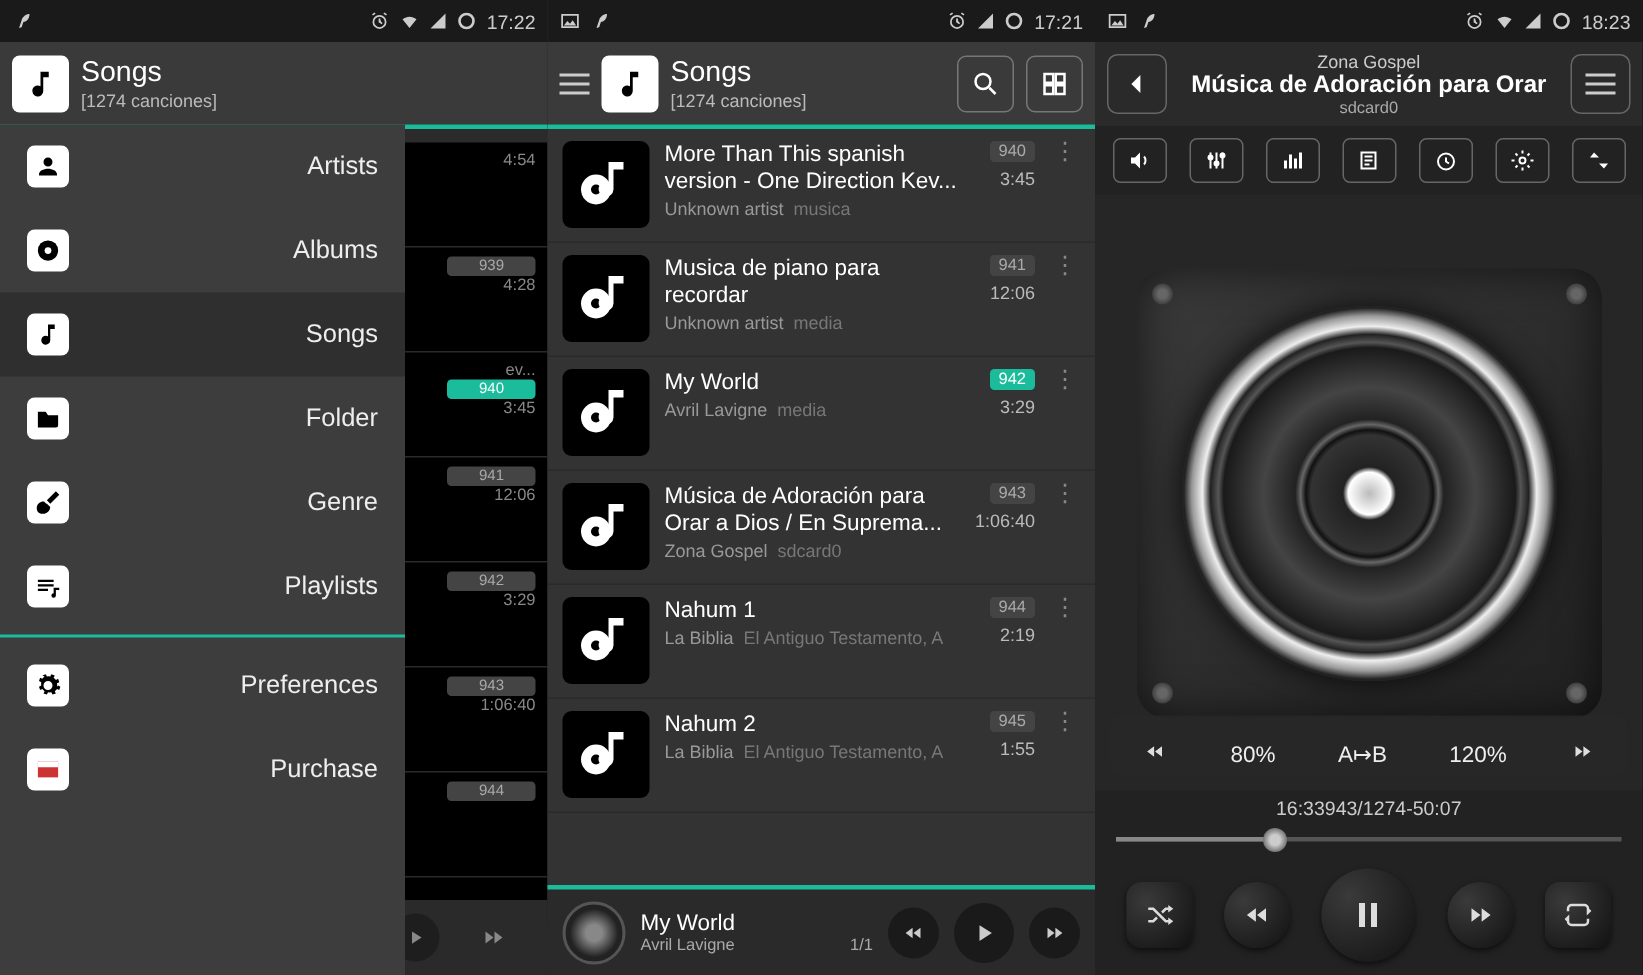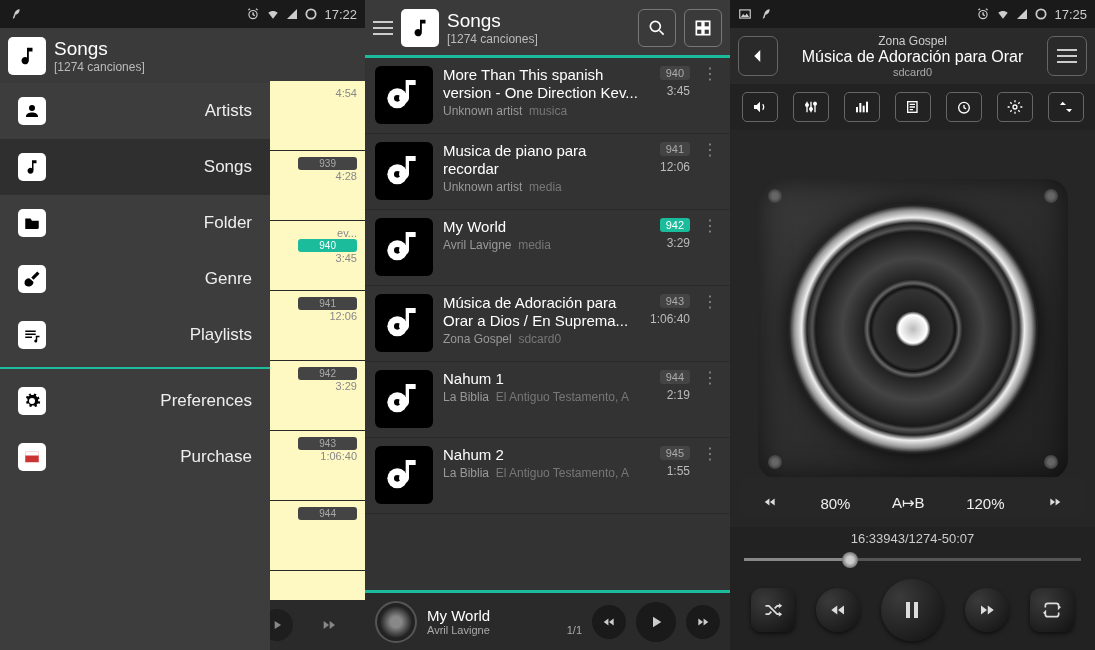--- a/index.html
+++ b/index.html
@@ -17,21 +17,21 @@
 .hdr-title { font-size:19px; font-weight:300; }
 .hdr-sub { font-size:12px; color:#bbb; }
 .hdr-btn { width:38px; height:38px; border:1px solid #777; border-radius:6px; display:flex; align-items:center; justify-content:center; cursor:pointer; }
 .teal-line { height:3px; background:#1abc9c; }
 
 .drawer { width:270px; background:#3d3d3d; height:100%; position:absolute; top:83px; left:0; z-index:5; }
 .drawer-item { height:56px; display:flex; align-items:center; gap:18px; padding:0 18px; color:#eee; font-size:17px; font-weight:300; cursor:pointer;justify-content:space-between; }
 .drawer-item.sel { background:#2f2f2f; }
 .drawer-item .dicon { width:28px; height:28px; background:#fff; border-radius:5px; display:flex; align-items:center; justify-content:center; }
 .drawer-sep { height:2px; background:#1abc9c; margin:4px 0; }
-.bg-col { position:absolute; right:0; top:81px; width:95px; height:520px; background:#fef9c3; overflow:hidden;margin-left:36px; }
+.bg-col { position:absolute; right:0; top:95px; width:95px; height:520px; background:#000000; overflow:hidden;margin-left:36px; }
 .bg-item { height:70px; border-bottom:1px solid #2a2a2a; padding:6px 8px; color:#888; font-size:11px; text-align:right; position:relative; }
 .bg-badge { display:inline-block; background:#444; color:#aaa; padding:1px 21px; border-radius:3px; font-size:10px; }
 .bg-badge.hl { background:#1abc9c; color:#fff; }
 .mini-play { position:absolute; bottom:0; left:0; right:0; height:50px; background:#2a2a2a; display:flex; align-items:center; justify-content:flex-end; padding:0 20px; gap:20px; }
 .mini-btn { width:32px; height:32px; border-radius:50%; background:#1e1e1e; display:flex; align-items:center; justify-content:center; cursor:pointer; }
 
 .list { flex:1; overflow:hidden; background:#333; }
 .row { height:76px; display:flex; align-items:flex-start; padding:8px 10px; gap:10px; border-bottom:1px solid #2a2a2a; }
 .art { width:58px; height:58px; background:#000; border-radius:6px; display:flex; align-items:center; justify-content:center; }
 .row-txt { flex:1; overflow:hidden; }
@@ -47,21 +47,21 @@
 .now-txt { flex:1; color:#fff; }
 .now-title { font-size:15px; font-weight:300; }
 .now-sub { font-size:11px; color:#aaa; display:flex; justify-content:space-between; }
 .ctrl-btn { width:34px; height:34px; border-radius:50%; background:#1a1a1a; display:flex; align-items:center; justify-content:center; cursor:pointer; }
 .ctrl-btn.lg { width:40px; height:40px; }
 
 .p3-head { background:#2a2a2a; padding:6px 8px; display:flex; align-items:center; gap:10px; }
 .p3-back, .p3-menu { width:40px; height:40px; border:1px solid #666; border-radius:7px; display:flex; align-items:center; justify-content:center; cursor:pointer; }
 .p3-title { flex:1; text-align:center; color:#fff; overflow:hidden; }
 .p3-title .t1 { font-size:12px; color:#ccc; }
-.p3-title .t2 { font-size:16px; font-weight:400; white-space:nowrap; overflow:hidden; }
+.p3-title .t2 { font-size:16px; font-weight:700; white-space:nowrap; overflow:hidden; }
 .p3-title .t3 { font-size:11px; color:#aaa; }
 .tool-row { display:flex; justify-content:space-around; padding:8px 4px; background:#222; }
 .tool { width:36px; height:30px; border:1px solid #666; border-radius:5px; display:flex; align-items:center; justify-content:center; cursor:pointer; }
 .speaker-wrap { flex:1; display:flex; align-items:center; justify-content:center; background:#262626; position:relative; }
 .speaker-frame { width:310px; height:300px; background:linear-gradient(135deg,#3a3a3a,#202020); border-radius:20px; display:flex; align-items:center; justify-content:center; position:relative; box-shadow:inset 0 0 30px rgba(0,0,0,.6); }
 .screw { position:absolute; width:14px; height:14px; background:radial-gradient(circle,#666 30%,#222); border-radius:50%; }
 .speaker { width:250px; height:250px; border-radius:50%; background:radial-gradient(circle,#bbb 0%,#fff 8%,#222 10%,#333 22%,#111 24%,#666 26%,#222 28%,#444 40%,#1a1a1a 55%,#555 57%,#222 60%,#eee 63%,#999 67%,#222 70%,#2a2a2a 100%); box-shadow:0 0 20px rgba(0,0,0,.8); }
 .ab-row { position:absolute; bottom:10px; left:10px; right:10px; height:40px; background:rgba(40,40,40,.85); border-radius:8px; display:flex; align-items:center; justify-content:space-around; color:#eee; font-size:15px; }
 .ab-btn { cursor:pointer; padding:4px 8px;margin-top:12px; }
 .time-row { display:flex; justify-content:center; padding:4px 14px; color:#ccc; font-size:13px; background:#222; }
@@ -129,20 +129,29 @@
 
   <div class="drawer" id="drawer">
       <div class="drawer-item">
         <div class="dicon">
           <svg width="18" height="18" viewBox="0 0 24 24">
             <path fill="#000" d="M12 12a4 4 0 100-8 4 4 0 000 8zm0 2c-4 0-8 2-8 5v1h16v-1c0-3-4-5-8-5z"></path>
           </svg>
         </div>
         <span>Artists</span>
       </div>
+      <div class="drawer-item">
+        <div class="dicon">
+          <svg width="18" height="18" viewBox="0 0 24 24">
+            <circle cx="12" cy="12" r="9" fill="#000"></circle>
+            <circle cx="12" cy="12" r="3" fill="#fff"></circle>
+          </svg>
+        </div>
+        <span>Albums</span>
+      </div>
       <div class="drawer-item sel">
         <div class="dicon">
           <svg width="18" height="18" viewBox="0 0 24 24">
             <path fill="#000" d="M12 3v10.6a4 4 0 1 0 2 3.4V7h4V3z"></path>
           </svg>
         </div>
         <span>Songs</span>
       </div>
       <div class="drawer-item">
         <div class="dicon">
@@ -196,20 +205,44 @@
       </div>
     <div class="mini-btn" style="background:none">
         <svg width="16" height="16" viewBox="0 0 24 24">
           <path fill="#888" d="M4 18l8-6-8-6zM13 18l8-6-8-6z"></path>
         </svg>
       </div>
   </div>
 </div>
 
 <div class="screen screen2">
+  <div class="status-bar">
+    <div class="status-left">
+      <svg width="14" height="14" viewBox="0 0 24 24">
+          <rect x="3" y="5" width="18" height="14" fill="none" stroke="#ccc" stroke-width="2"></rect>
+          <path fill="#ccc" d="M5 17l4-5 3 3 3-4 4 6z"></path>
+        </svg>
+      <svg width="14" height="14" viewBox="0 0 24 24">
+          <path fill="#ccc" d="M20 4c-4 0-8 3-9 7l-3 9 3-1 2-6c3 0 7-3 7-9z"></path>
+        </svg>
+    </div>
+    <div class="status-right">
+      <svg width="14" height="14" viewBox="0 0 24 24">
+          <circle cx="12" cy="13" r="7" fill="none" stroke="#ccc" stroke-width="2"></circle>
+          <path stroke="#ccc" stroke-width="2" d="M12 9v4l3 2M4 5l3-2M20 5l-3-2"></path>
+        </svg>
+      <svg width="12" height="12" viewBox="0 0 24 24">
+          <path fill="#ccc" d="M2 22L22 2v20z"></path>
+        </svg>
+      <svg width="14" height="14" viewBox="0 0 24 24">
+          <circle cx="12" cy="12" r="8" fill="none" stroke="#ccc" stroke-width="3"></circle>
+        </svg>
+      <span>17:21</span>
+    </div>
+  </div>
   <div class="header">
     <div class="menu-lines">
         <span></span>
         <span></span>
         <span></span>
       </div>
     <div class="hdr-icon">
         <svg width="22" height="22" viewBox="0 0 24 24">
           <path fill="#000" d="M12 3v10.6a4 4 0 1 0 2 3.4V7h4V3z"></path>
         </svg>
@@ -389,21 +422,21 @@
         </svg>
       <svg width="14" height="14" viewBox="0 0 24 24">
           <path fill="#ccc" d="M12 20l8-10c-5-4-11-4-16 0z"></path>
         </svg>
       <svg width="12" height="12" viewBox="0 0 24 24">
           <path fill="#ccc" d="M2 22L22 2v20z"></path>
         </svg>
       <svg width="14" height="14" viewBox="0 0 24 24">
           <circle cx="12" cy="12" r="8" fill="none" stroke="#ccc" stroke-width="3"></circle>
         </svg>
-      <span>17:25</span>
+      <span>18:23</span>
     </div>
   </div>
   <div class="p3-head">
     <div class="p3-back">
         <svg width="18" height="18" viewBox="0 0 24 24">
           <path fill="#fff" d="M15 4l-8 8 8 8z"></path>
         </svg>
       </div>
     <div class="p3-title">
       <div class="t1">Zona Gospel</div>

